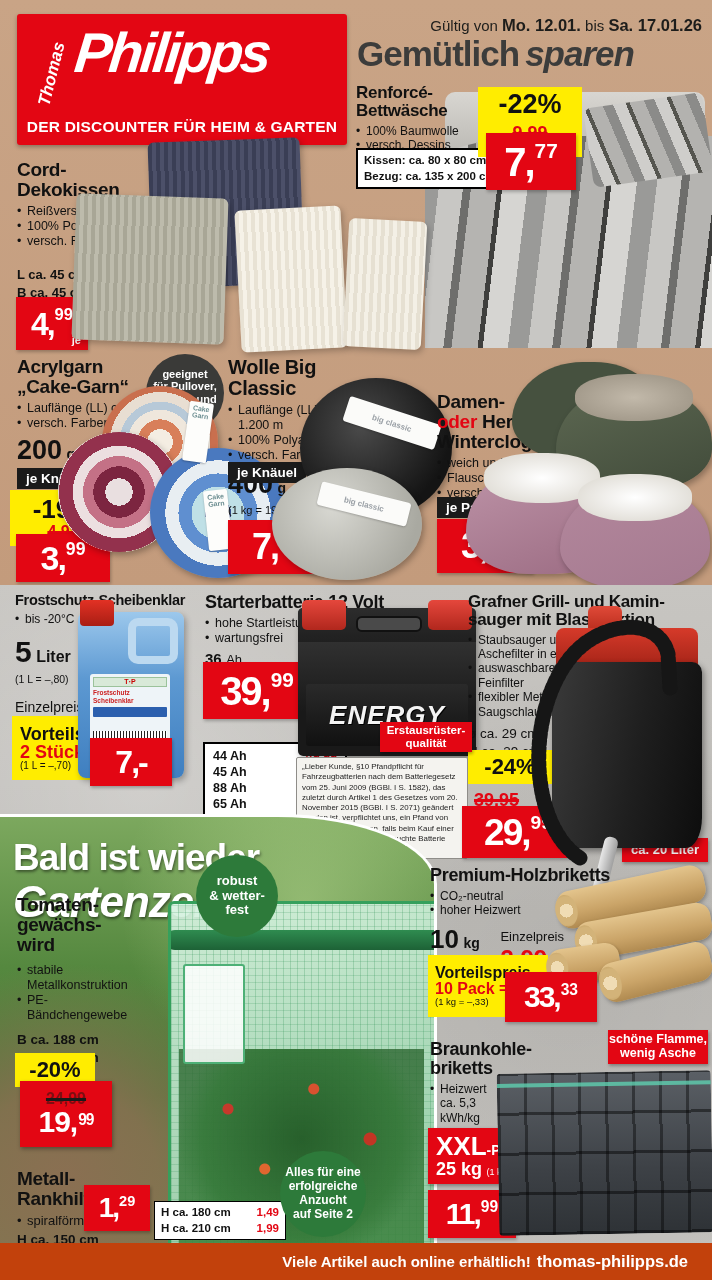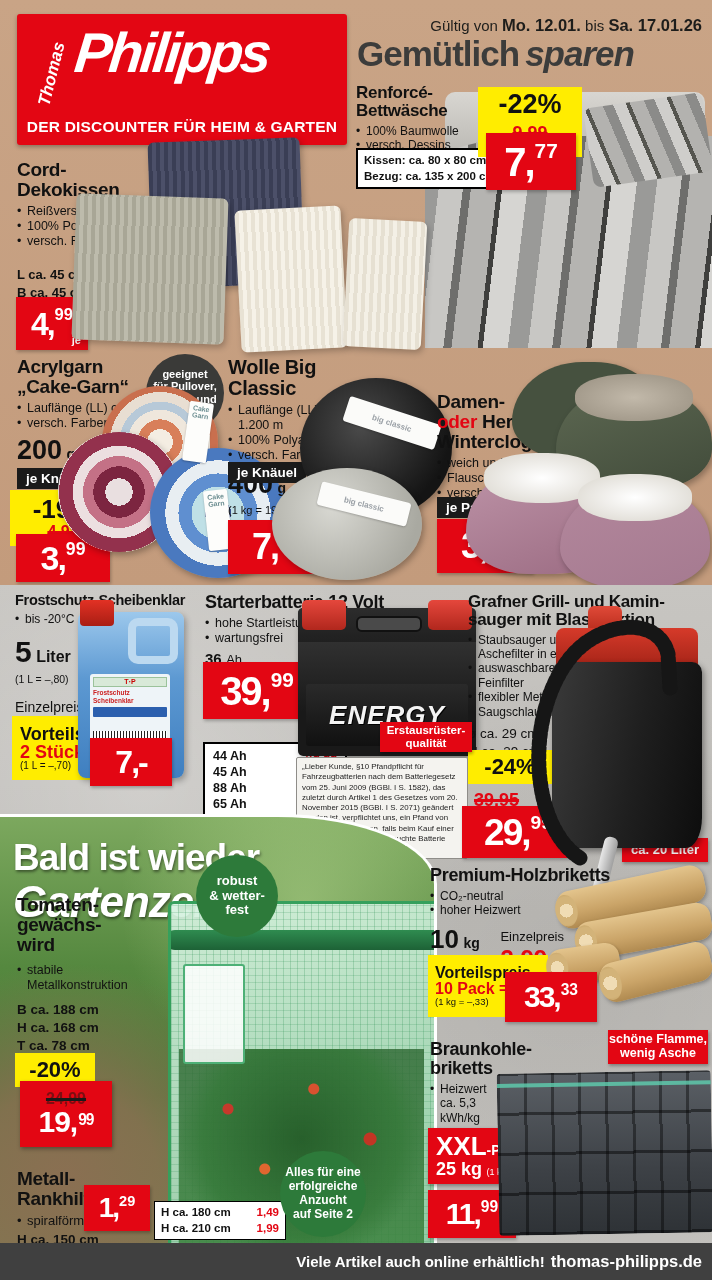--- a/index.html
+++ b/index.html
@@ -214,22 +214,22 @@
   .coalstack{left:498px;top:1072px;width:214px;height:162px;border-radius:4px;
     transform:rotate(-1deg);overflow:hidden;
     background:
       repeating-linear-gradient(0deg,rgba(0,0,0,.45) 0 3px,transparent 3px 40px),
       repeating-linear-gradient(90deg,rgba(0,0,0,.4) 0 3px,transparent 3px 27px),
       linear-gradient(180deg,#5b6066,#3d4146 60%,#2e3236);}
   .coalstack::before{content:"";position:absolute;left:0;top:10px;width:100%;height:4px;
     background:#5fd0b0;opacity:.8;}
 
   
-  .footer{left:0;top:1243px;width:712px;height:37px;background:#404040;
-    display:flex;align-items:center;justify-content:flex-end;padding-right:10px;
+  .footer{left:0;top:1243px;width:712px;height:37px;background:#c2410c;
+    display:flex;align-items:center;justify-content:flex-end;padding-right:24px;
     box-sizing:border-box;color:#fff;font-size:15px;}
   .footer .site{font-weight:900;font-size:16.5px;margin-left:6px;}
 </style>
 </head>
 <body>
 
 <div class="page">
 
   <div class="abs sec-top">
 
@@ -547,20 +547,21 @@
     </div>
 
     <div class="abs" style="left:17px;top:78px;width:150px;color:#111;">
       <div class="ptitle" style="font-size:19px;">
         <span>Tomaten-</span><br>
         <span>gewächs-</span><br>
         <span>wird</span>
       </div>
       <ul class="bul" style="font-size:12.5px;width:122px;margin-top:8px;">
         <li>stabile Metallkonstruktion</li>
+        <li>PE-Bändchengewebe</li>
       </ul>
       <div style="margin-top:8px;font-size:13.5px;font-weight:bold;line-height:1.35;">
         <span>B ca. 188 cm</span><br>
         <span>H ca. 168 cm</span><br>
         <span>T ca. 78 cm</span>
       </div>
     </div>
     <div class="abs badge-yellow" style="left:15px;top:236px;width:80px;height:34px;font-size:22px;">
       <span>-20%</span>
     </div>

